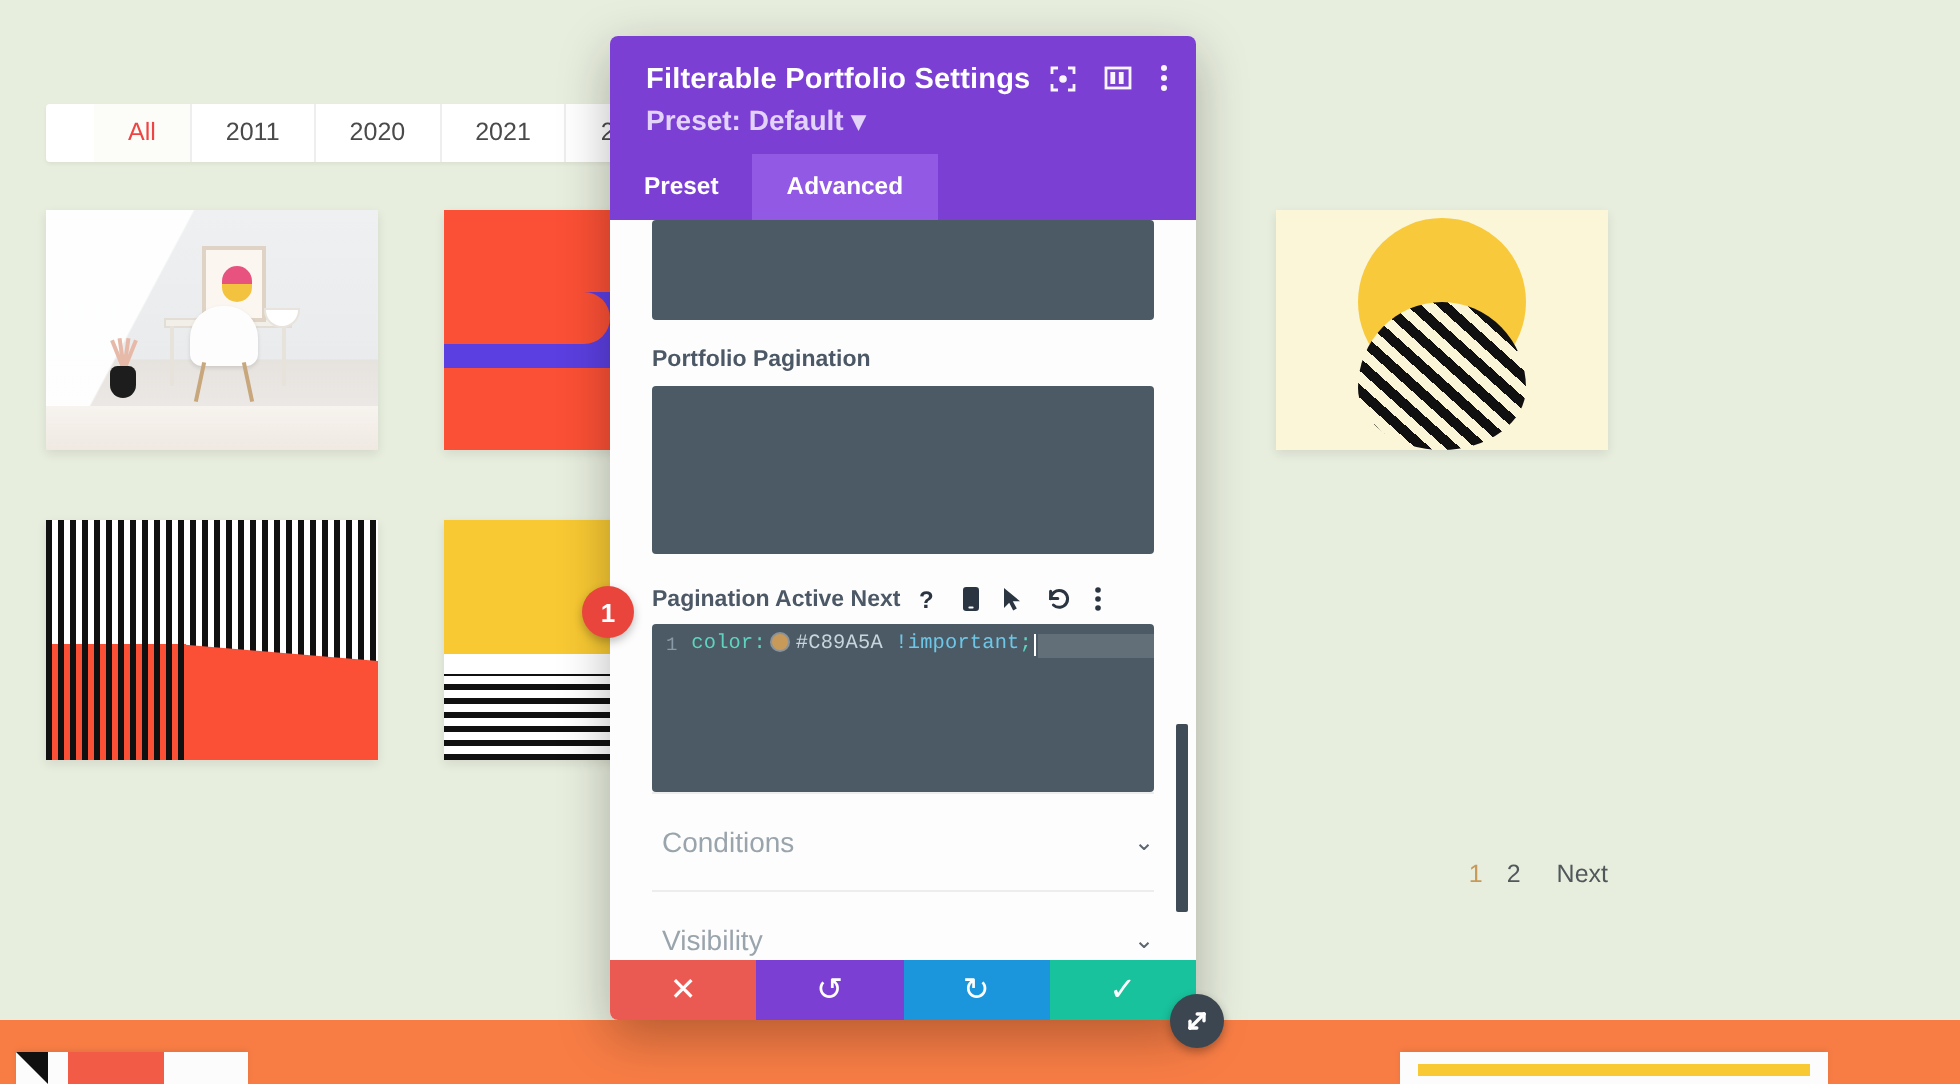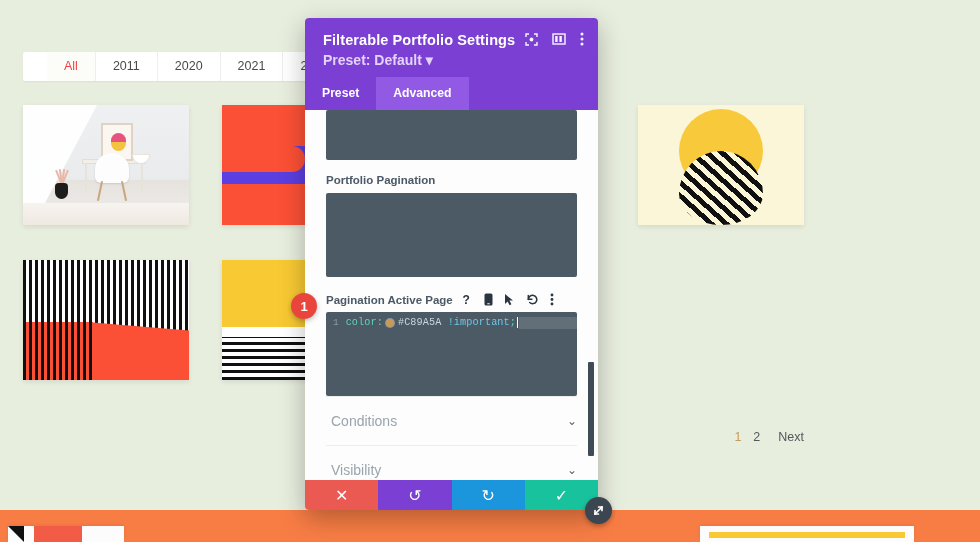--- a/index.html
+++ b/index.html
@@ -244,21 +244,21 @@
   .editor-line {
     display: flex; align-items: center;
     height: 18px; padding-top: 3px;
   }
   .gutter {
     width: 22px; text-align: right; padding-right: 7px;
     color: #8a9aa6; font-size: 9.5px;
   }
   .code-text {
     font-size: 10.2px; white-space: pre; letter-spacing: .1px;
-    display: flex; align-items: center;
+    display: flex; align-items: flex-start;
   }
   .tok-prop { color: #5fd3c0; }
   .tok-punct { color: #cfd9de; }
   .swatch {
     width: 8px; height: 8px; border-radius: 50%;
     display: inline-block; margin: 0 4px 0 3px;
     box-shadow: 0 0 0 1px rgba(255,255,255,.35);
   }
   .tok-val { color: #c8d6de; }
   .tok-imp { color: #6ec7e8; }
@@ -437,21 +437,21 @@
     </div>
 
     <div class="modal-body">
 
       <div class="code-box top"></div>
 
       <div class="field-label">Portfolio Pagination</div>
       <div class="code-box mid"></div>
 
       <div class="field-row">
-        <div class="field-label">Pagination Active Page</div>
+        <div class="field-label">Pagination Active Next</div>
         <div class="row-icons">
           <span class="ricon">
             <svg width="11" height="13" viewBox="0 0 11 13">
               <text x="0.5" y="11" font-family="Liberation Sans, sans-serif" font-size="12" font-weight="bold" fill="#2b3542">?</text>
             </svg>
           </span>
           <span class="ricon">
             <svg width="9" height="13" viewBox="0 0 9 13">
               <rect x="0.5" y="0.5" width="8" height="12" rx="1.6" fill="#2b3542"></rect>
               <rect x="3.2" y="10.2" width="2.6" height="1" rx="0.5" fill="#fff"></rect>

